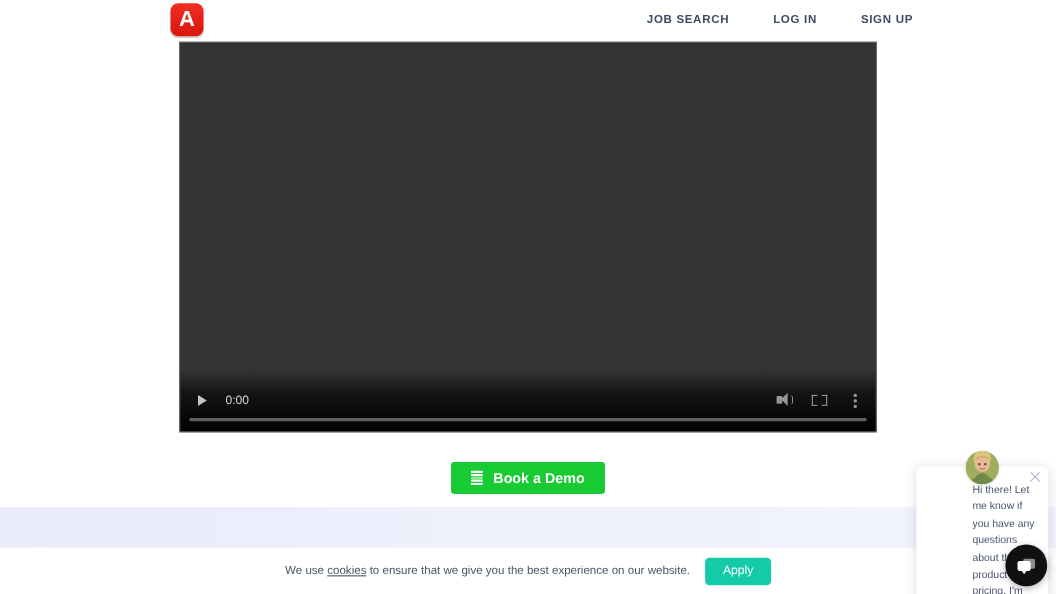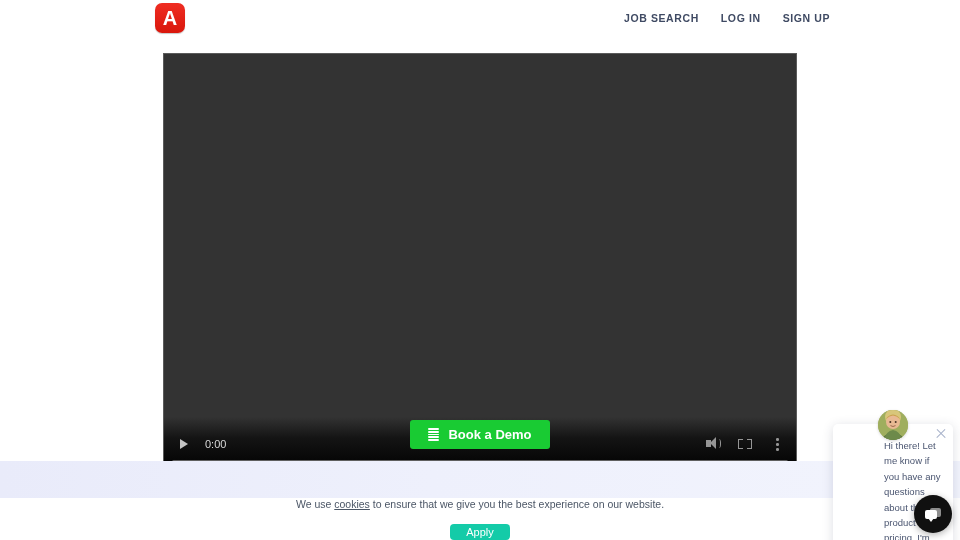--- a/index.html
+++ b/index.html
@@ -60,40 +60,40 @@
     letter-spacing: .2px;
     white-space: nowrap;
   }
 
   .main-nav {
     position: absolute;
     right: 130px;
     top: 12px;
     display: flex;
     align-items: center;
-    gap: 22px;
+    gap: 40px;
   }
 
   .nav-link {
     font-size: 10.5px;
     font-weight: bold;
     letter-spacing: .6px;
     color: #3f4a63;
     text-transform: uppercase;
     text-decoration: none;
     white-space: nowrap;
   }
 
   
   .video-wrap {
     position: absolute;
     left: 163px;
-    top: 53px;
+    top: 38px;
     width: 634px;
-    height: 420px;
+    height: 355px;
     background: #333333;
     border: 1px solid #5b5b5b;
     overflow: hidden;
   }
 
   .video-surface {
     position: absolute;
     inset: 0;
     background: #333333;
   }
@@ -307,21 +307,20 @@
     position: absolute;
     left: 0;
     top: 498px;
     width: 960px;
     height: 42px;
     background: #ffffff;
     display: flex;
     align-items: center;
     justify-content: center;
     gap: 14px;
-    flex-direction: column;
   }
   .cookie-text {
     font-size: 10.5px;
     color: #4b5666;
     white-space: nowrap;
   }
   .cookie-link {
     color: #4b5666;
     text-decoration: underline;
     cursor: pointer;

